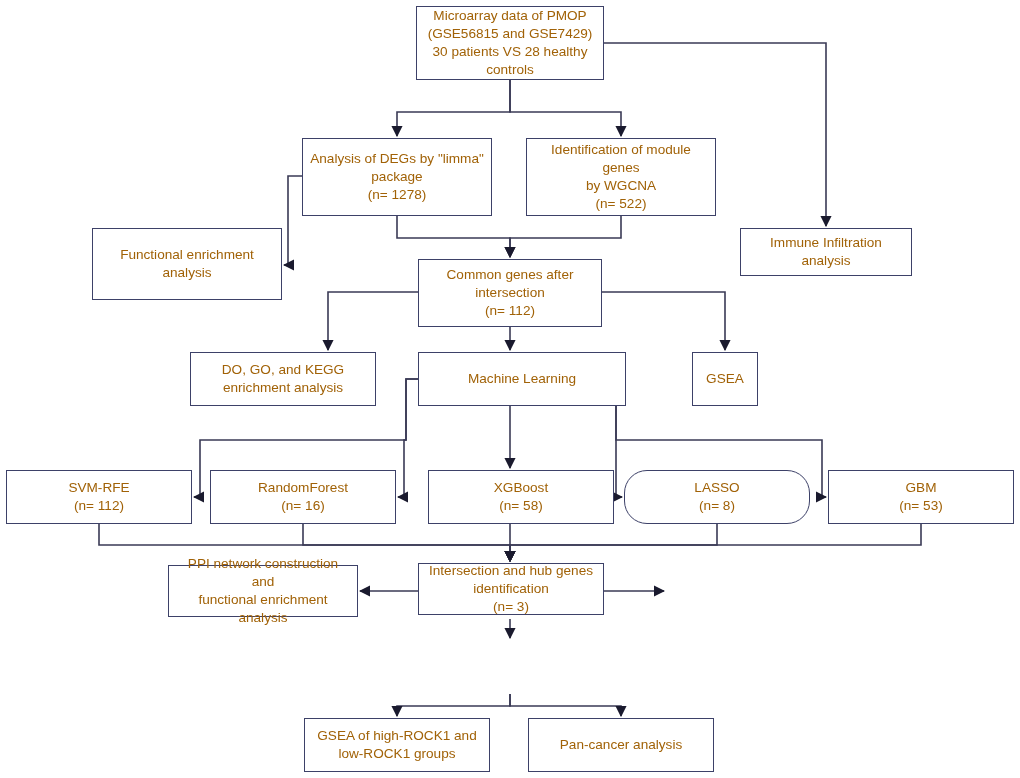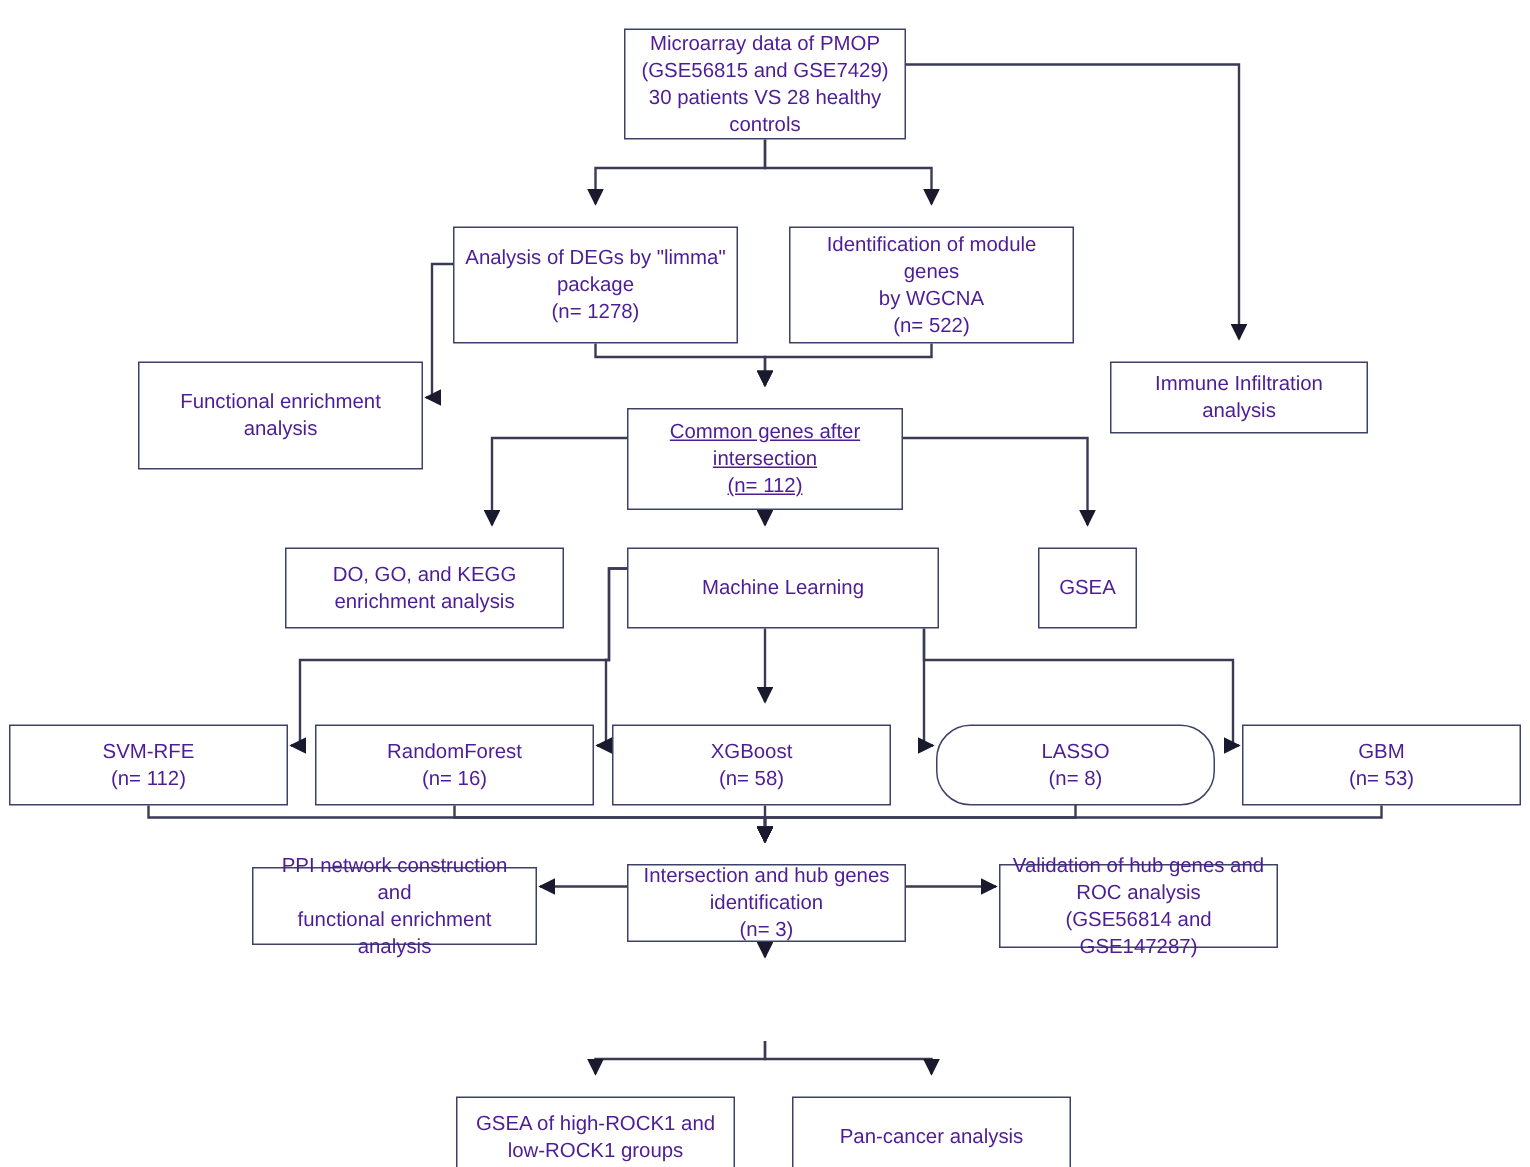--- a/index.html
+++ b/index.html
@@ -13,24 +13,23 @@
   svg.edges{position:absolute;left:0;top:0;width:1020px;height:778px;pointer-events:none;}
   .node{
     position:absolute;
     box-sizing:border-box;
     border:1.4px solid #3d4168;
     background:#ffffff;
     display:flex;align-items:center;justify-content:center;
     text-align:center;
     font-size:13.6px;
     line-height:1.34;
-    color:#4c1d95;
+    color:#a16207;
     padding:2px 6px;
     z-index:2;
-    margin-top:13px;
   }
   .node .txt{white-space:pre-line;display:block;}
 </style>
 </head>
 <body>
 
 <div id="canvas">
 
   <svg class="edges" viewBox="0 0 1020 778">
     <defs>
@@ -93,21 +92,21 @@
 by WGCNA
 (n= 522)</span>
   </div>
   <div class="node" style="left:92px;top:228px;width:190px;height:72px;">
     <span class="txt">Functional enrichment
 analysis</span>
   </div>
   <div class="node" style="left:740px;top:228px;width:172px;height:48px;">
     <span class="txt">Immune Infiltration analysis</span>
   </div>
-  <div class="node" style="left:418px;top:259px;width:184px;height:68px;text-decoration:underline;">
+  <div class="node" style="left:418px;top:259px;width:184px;height:68px;">
     <span class="txt">Common genes after
 intersection
 (n= 112)</span>
   </div>
   <div class="node" style="left:190px;top:352px;width:186px;height:54px;">
     <span class="txt">DO, GO, and KEGG
 enrichment analysis</span>
   </div>
   <div class="node" style="left:418px;top:352px;width:208px;height:54px;">
     <span class="txt">Machine Learning</span>
@@ -116,46 +115,41 @@
     <span class="txt">GSEA</span>
   </div>
   <div class="node" style="left:6px;top:470px;width:186px;height:54px;">
     <span class="txt">SVM-RFE
 (n= 112)</span>
   </div>
   <div class="node" style="left:210px;top:470px;width:186px;height:54px;">
     <span class="txt">RandomForest
 (n= 16)</span>
   </div>
-  <div class="node" style="left:408px;top:470px;width:186px;height:54px;text-align:center;">
+  <div class="node" style="left:428px;top:470px;width:186px;height:54px;text-align:center;">
     <span class="txt">XGBoost
 (n= 58)</span>
   </div>
   <div class="node" style="left:624px;top:470px;width:186px;height:54px;border-radius:23px;">
     <span class="txt">LASSO
 (n= 8)</span>
   </div>
   <div class="node" style="left:828px;top:470px;width:186px;height:54px;">
     <span class="txt">GBM
 (n= 53)</span>
   </div>
   <div class="node" style="left:168px;top:565px;width:190px;height:52px;">
     <span class="txt">PPI network construction and
 functional enrichment analysis</span>
   </div>
   <div class="node" style="left:418px;top:563px;width:186px;height:52px;">
     <span class="txt">Intersection and hub genes
 identification
 (n= 3)</span>
   </div>
-  <div class="node" style="left:666px;top:563px;width:186px;height:56px;">
-    <span class="txt">Validation of hub genes and
-ROC analysis
-(GSE56814 and GSE147287)</span>
-  </div>
   <div class="node" style="left:304px;top:718px;width:186px;height:54px;">
     <span class="txt">GSEA of high-ROCK1 and
 low-ROCK1 groups</span>
   </div>
   <div class="node" style="left:528px;top:718px;width:186px;height:54px;">
     <span class="txt">Pan-cancer analysis</span>
   </div>
 
 </div>
 

